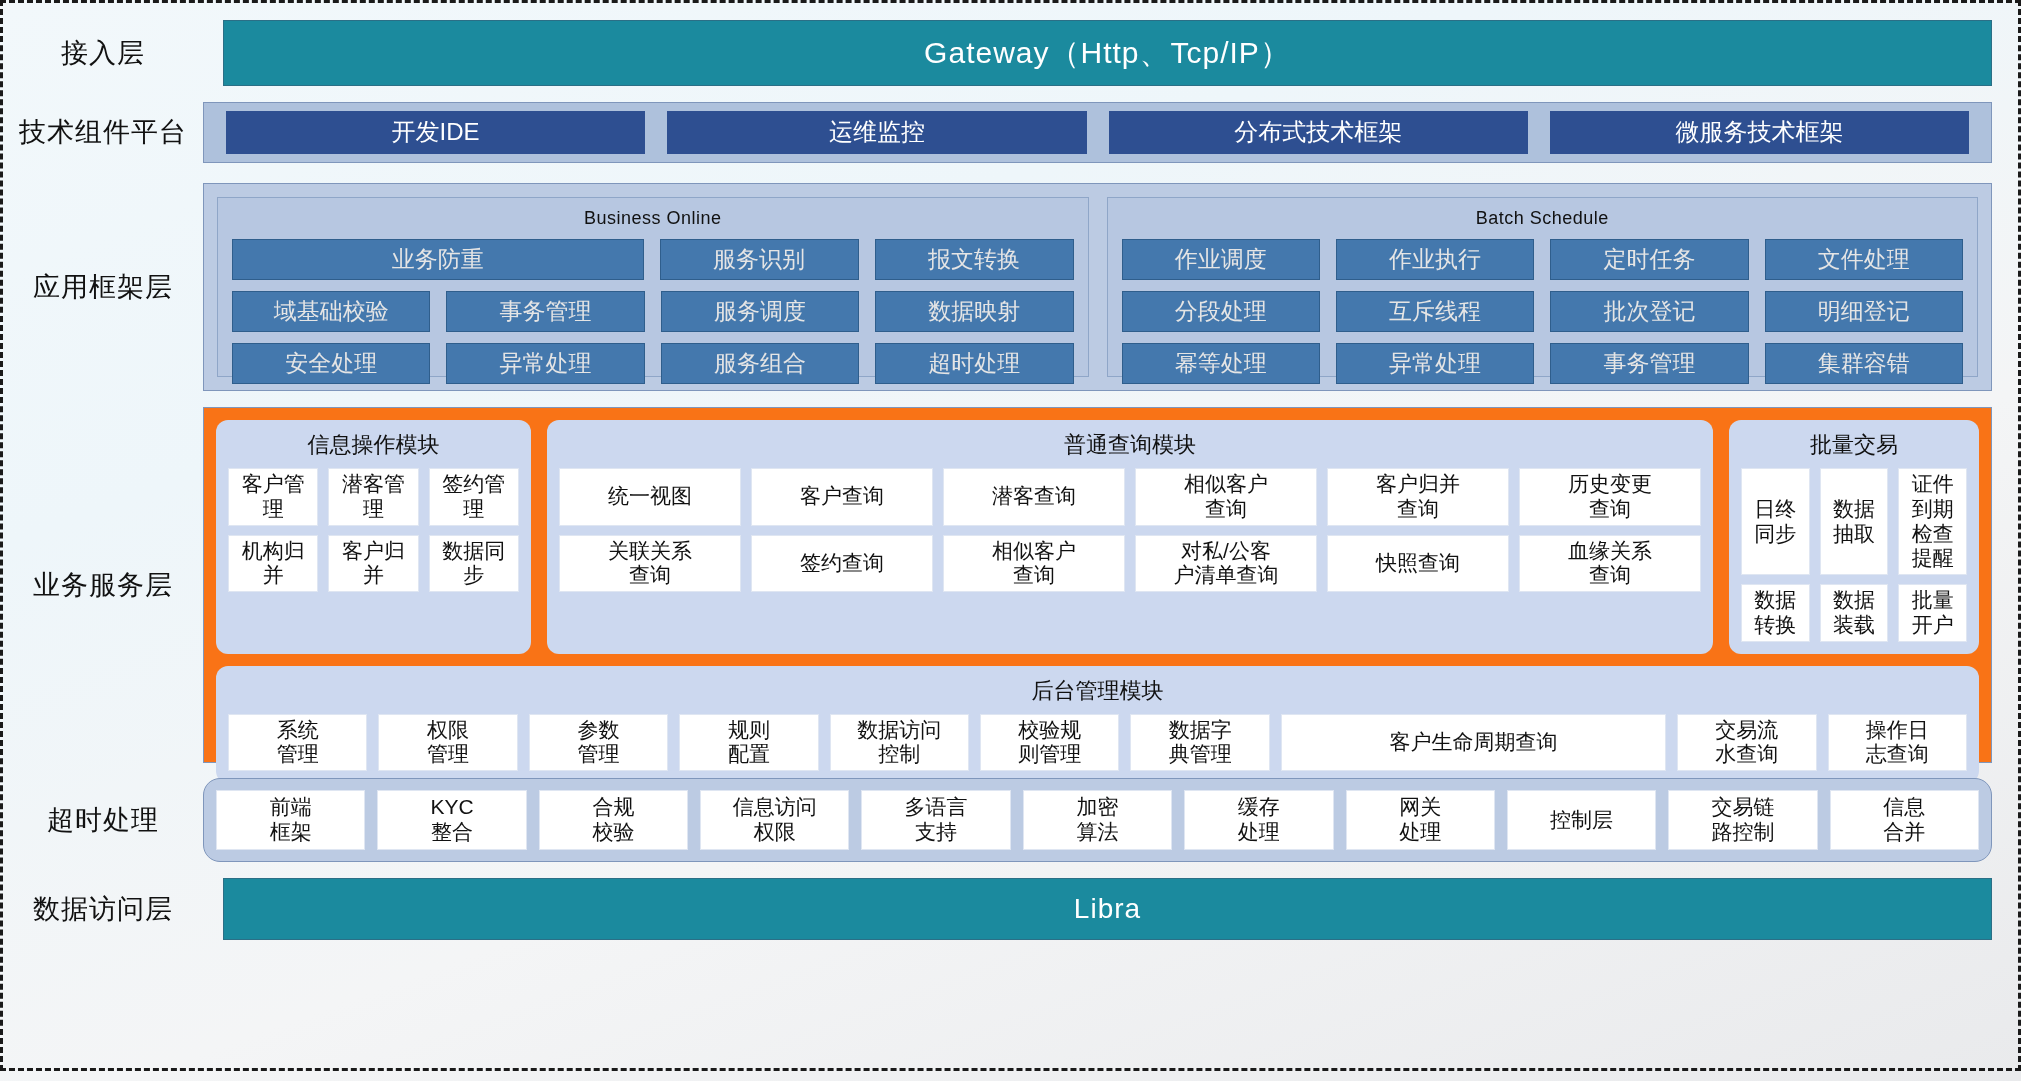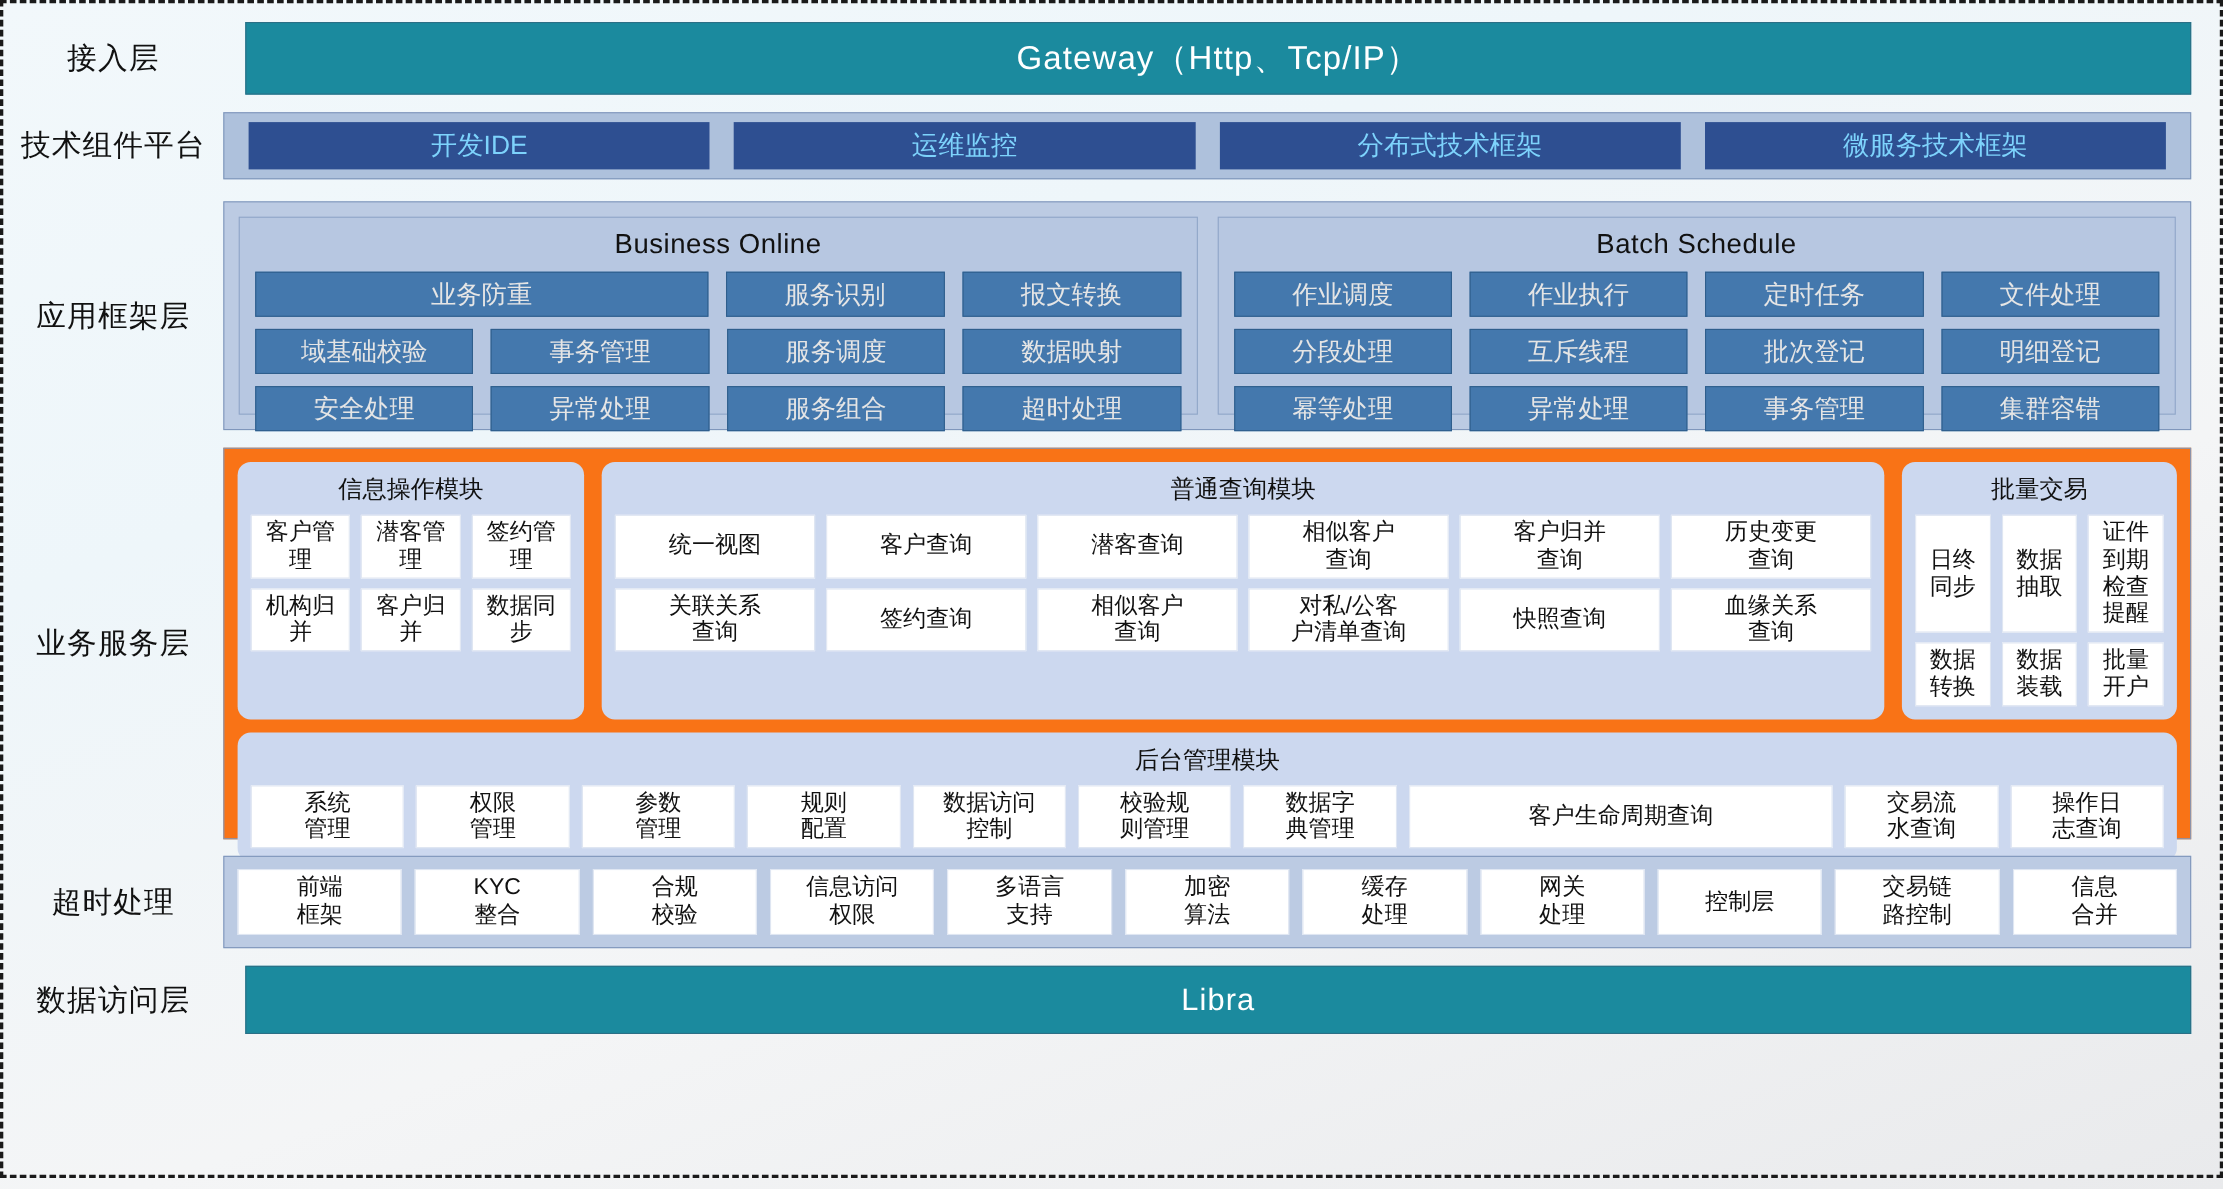--- a/index.html
+++ b/index.html
@@ -27,36 +27,36 @@
     font-size:30px;letter-spacing:1px;box-sizing:border-box;margin-left:20px;
   }
 
   
   .tech-band{
     background:#aec1dc;border:1px solid #7f96bb;
     display:flex;align-items:center;justify-content:space-between;
     padding:9px 22px;box-sizing:border-box;gap:22px;
   }
   .tech-chip{
-    flex:1 1 0;height:43px;background:#2e4f91;color:#7dd3fc;
+    flex:1 1 0;height:43px;background:#2e4f91;color:#ffffff;
     display:flex;align-items:center;justify-content:center;
     font-size:24px;box-sizing:border-box;
   }
 
   
   .appfw-outer{
     background:#bccbe3;border:1px solid #7f96bb;
     padding:13px;box-sizing:border-box;display:flex;gap:18px;
   }
   .appfw-group{
     flex:1 1 0;background:#b7c7e1;border:1px solid #8fa6c8;
     padding:8px 14px 14px;box-sizing:border-box;
   }
   .group-title{
-    text-align:center;font-size:25px;color:#111;margin:2px 0 10px;
+    text-align:center;font-size:18px;color:#111;margin:2px 0 10px;
     letter-spacing:.5px;
   }
   .appfw-grid{display:flex;flex-direction:column;gap:11px;}
   .appfw-line{display:flex;gap:16px;}
   .blue-chip{
     background:#4478ad;color:#e5e5e5;border:1px solid #2f5e8c;
     height:41px;display:flex;align-items:center;justify-content:center;
     font-size:23px;box-sizing:border-box;flex:1 1 0;
   }
   .blue-chip.w2{flex:2.08 1 0;}
@@ -281,21 +281,21 @@
           </div>
         </div>
 
       </div>
     </div>
   </div>
 
   <div class="layer-row" style="height:94px;margin-top:6px;">
     <div class="row-label">超时处理</div>
     <div class="row-body" style="padding-right:26px;">
-      <div class="comp-band" style="height:84px;">
+      <div class="comp-band" style="height:84px;border-radius:17px;">
         <div class="wchip">前端
 框架</div>
         <div class="wchip">KYC
 整合</div>
         <div class="wchip">合规
 校验</div>
         <div class="wchip">信息访问
 权限</div>
         <div class="wchip">多语言
 支持</div>

